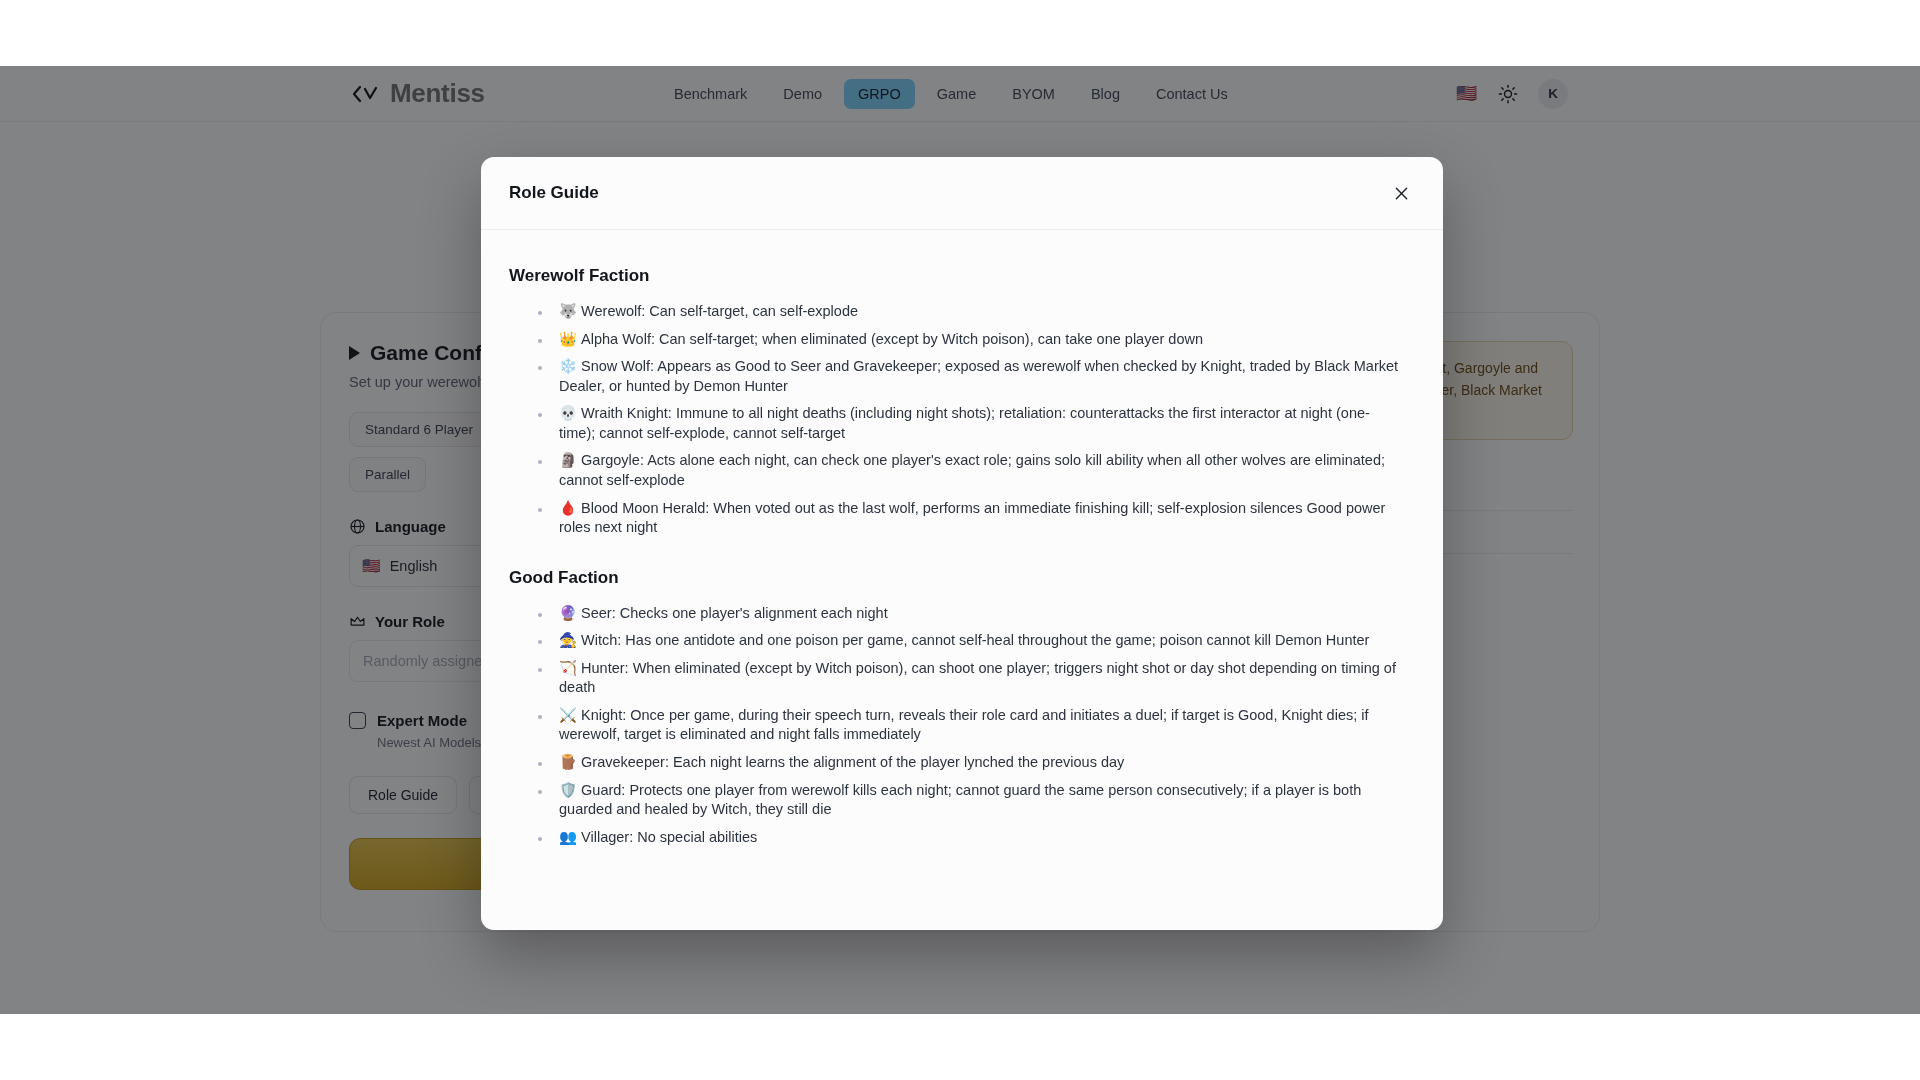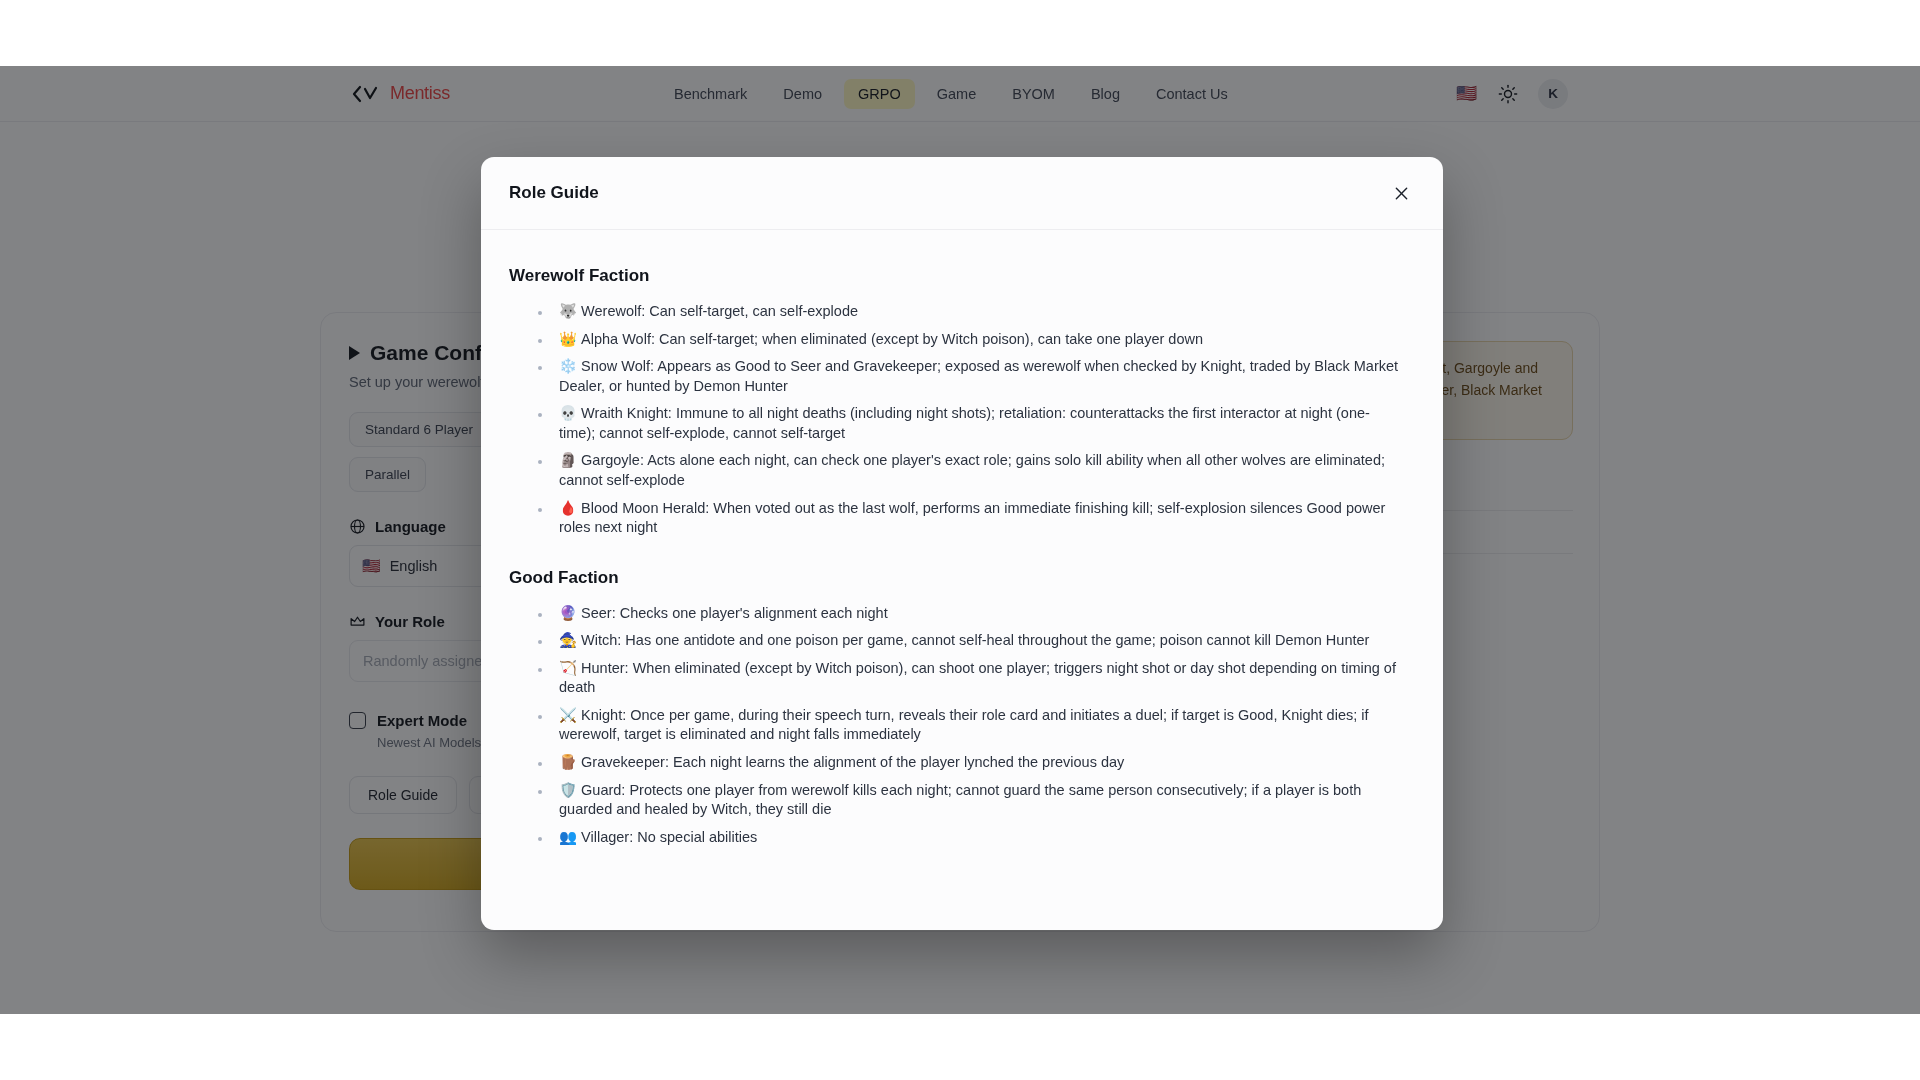--- a/index.html
+++ b/index.html
@@ -14,28 +14,28 @@
   
   .page { position: absolute; inset: 0; background: #ffffff; }
 
   .navbar {
     position: absolute; left: 0; top: 66px; width: 1920px; height: 56px;
     background: #ffffff; border-bottom: 1px solid #ececf0;
     display: flex; align-items: center;
   }
   .brand { position: absolute; left: 352px; display: flex; align-items: center; gap: 12px; }
   .brand-logo { width: 26px; height: 22px; display: block; }
-  .brand-name { font-size: 18px; font-weight: normal; color: #ef4444; letter-spacing: -0.3px; }
+  .brand-name { font-size: 26px; font-weight: bold; color: #737373; letter-spacing: -0.3px; }
 
   .nav-links { position: absolute; left: 660px; display: flex; gap: 8px; }
   .nav-link {
     font-size: 14.5px; color: #3f4654; padding: 7px 14px; border-radius: 7px;
     white-space: nowrap; cursor: pointer;
   }
-  .nav-link.active { background: #fef9c3; color: #141820; font-weight: 500; }
+  .nav-link.active { background: #7dd3fc; color: #141820; font-weight: 500; }
 
   .nav-right { position: absolute; right: 352px; display: flex; align-items: center; gap: 20px; }
   .flag-btn { font-size: 17px; line-height: 1; cursor: pointer; }
   .sun-icon { width: 20px; height: 20px; cursor: pointer; }
   .avatar {
     width: 30px; height: 30px; border-radius: 50%; background: #eceef1;
     display: flex; align-items: center; justify-content: center;
     font-size: 13.5px; font-weight: 600; color: #2a3040; cursor: pointer;
   }
 

